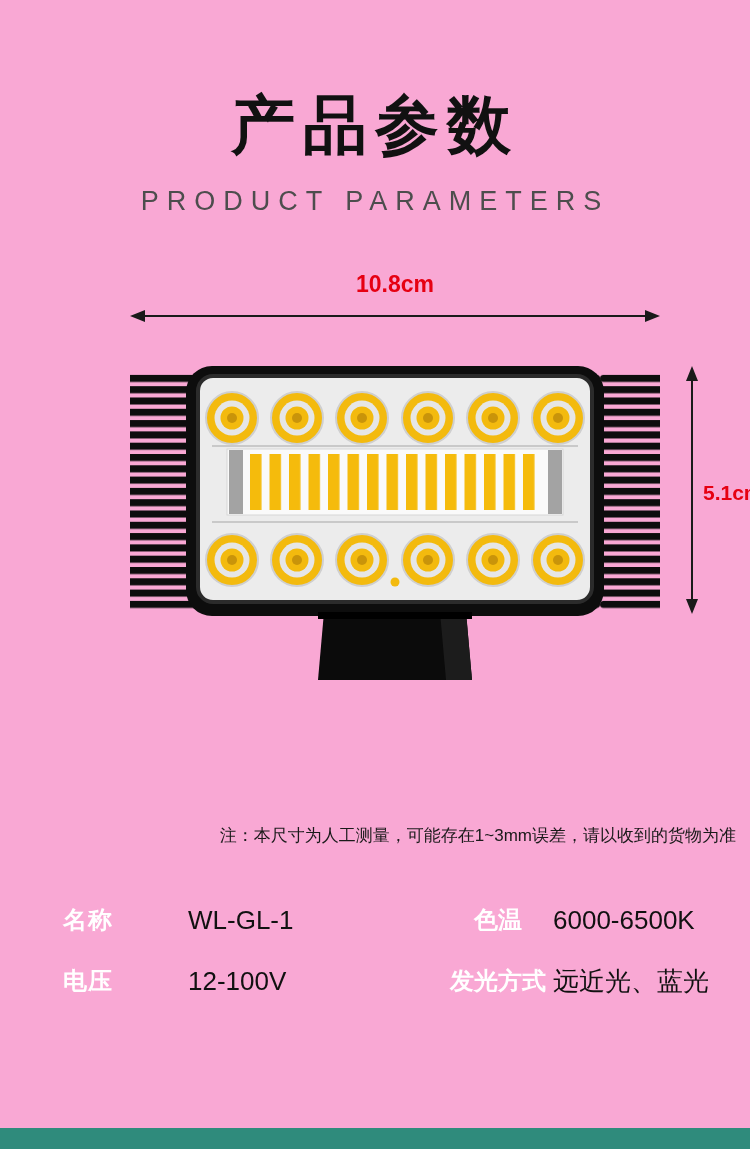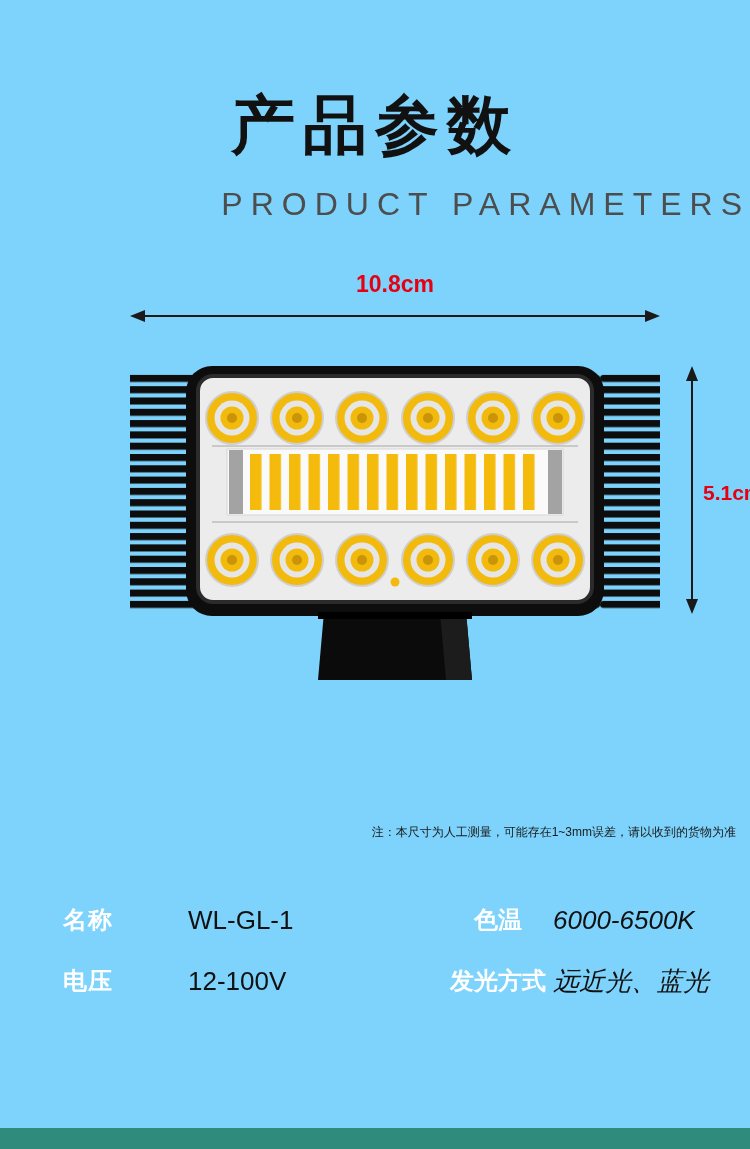--- a/index.html
+++ b/index.html
@@ -3,60 +3,60 @@
 <meta charset="utf-8">
 <style>
   * { margin: 0; padding: 0; box-sizing: border-box; }
   html, body { background: #fff; }
   body { font-family: "Liberation Sans", "DejaVu Sans", sans-serif; }
   .page {
     position: relative;
     width: 750px;
     height: 1149px;
     margin: 0 auto;
-    background: #7dd3fc;
+    background: #f9a8d4;
     overflow: hidden;
   }
   .title {
     position: absolute;
     top: 82px;
     left: 0;
     width: 100%;
     text-align: center;
     font-size: 64px;
     font-weight: 900;
     letter-spacing: 8px;
     color: #111111;
   }
   .subtitle {
     position: absolute;
     top: 186px;
     left: 0;
     width: 100%;
-    text-align: right;
-    font-size: 32px;
+    text-align: center;
+    font-size: 27px;
     font-weight: 400;
     letter-spacing: 8px;
     color: #4d4d4d;
   }
   .product-figure {
     position: absolute;
     top: 256px;
     left: 0;
     width: 750px;
     height: 440px;
   }
   .measure-note {
     position: absolute;
     top: 824px;
     left: 0;
     width: 100%;
     text-align: right;
     padding-right: 14px;
-    font-size: 12px;
+    font-size: 17px;
     color: #1a1a1a;
   }
   .spec-table {
     position: absolute;
     top: 872px;
     left: 33px;
     width: 702px;
   }
   .spec-row {
     display: flex;
@@ -87,21 +87,20 @@
     color: #111111;
     font-size: 26px;
   }
   .cell.value.left {
     width: 258px;
     padding-left: 45px;
     border-radius: 18px;
   }
   .cell.value.right {
     flex: 1;
-    font-style: italic;
   }
   .cell.spacer {
     width: 26px;
     background: #ffffff;
   }
   .footer-bar {
     position: absolute;
     left: 0;
     bottom: 0;
     width: 100%;

